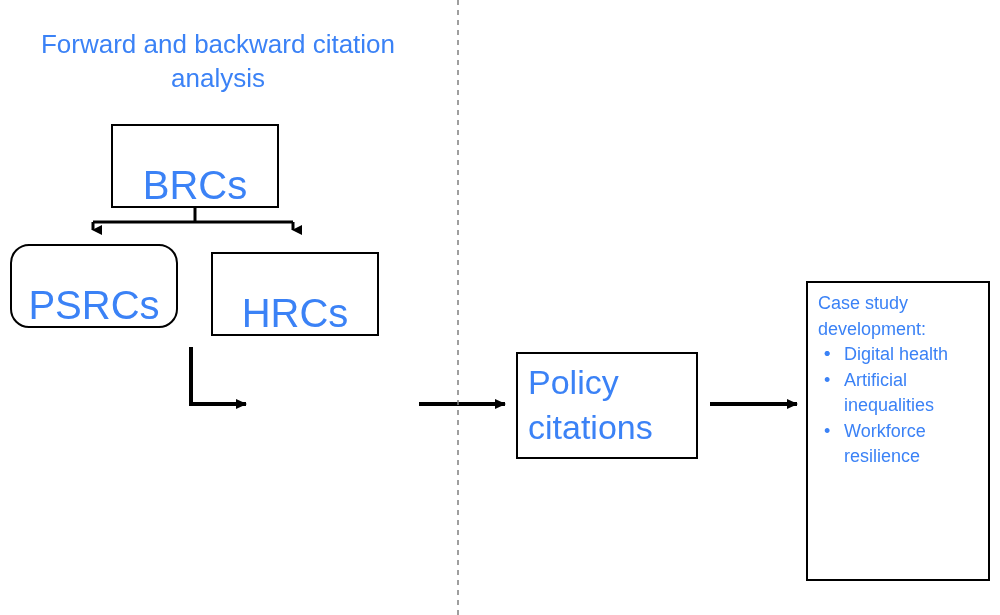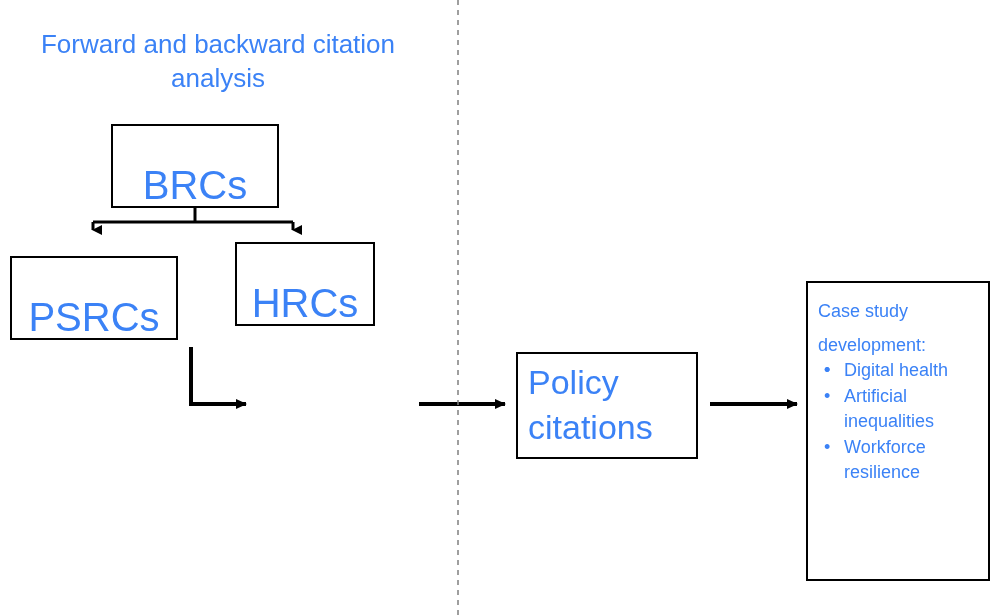--- a/index.html
+++ b/index.html
@@ -46,22 +46,22 @@
     left: 8px;
     top: 28px;
     width: 420px;
     text-align: center;
     font-size: 26px;
     line-height: 1.3;
   }
 
   
   #box-brcs   { left: 111px; top: 124px; width: 168px; height: 84px; }
-  #box-psrcs  { left: 10px;  top: 256px; width: 168px; height: 84px; }
-  #box-hrcs   { left: 211px; top: 242px; width: 140px; height: 84px; margin-left: 24px; }
+  #box-psrcs  { left: 10px;  top: 244px; width: 168px; height: 84px; border-radius: 19px; }
+  #box-hrcs   { left: 211px; top: 252px; width: 168px; height: 84px; }
   #box-arcs   { left: 258px; top: 370px; width: 155px; height: 70px; }
 
   #box-policy {
     left: 516px; top: 352px; width: 182px; height: 107px;
     display: block;
     padding: 6px 10px;
   }
   .policy-label {
     font-size: 34px;
     line-height: 1.33;
@@ -70,21 +70,21 @@
 
   #box-case {
     left: 806px; top: 281px; width: 184px; height: 300px;
     display: block;
     padding: 8px 10px 8px 10px;
     text-align: left;
   }
   .case-heading {
     font-size: 18px;
     line-height: 1.42;
-    margin: 8px 0 0 0;
+    margin: 0 0 0 0;
   }
   .case-list {
     list-style: none;
     margin: 0;
     padding: 0;
   }
   .case-list li {
     position: relative;
     padding-left: 26px;
     font-size: 18px;

